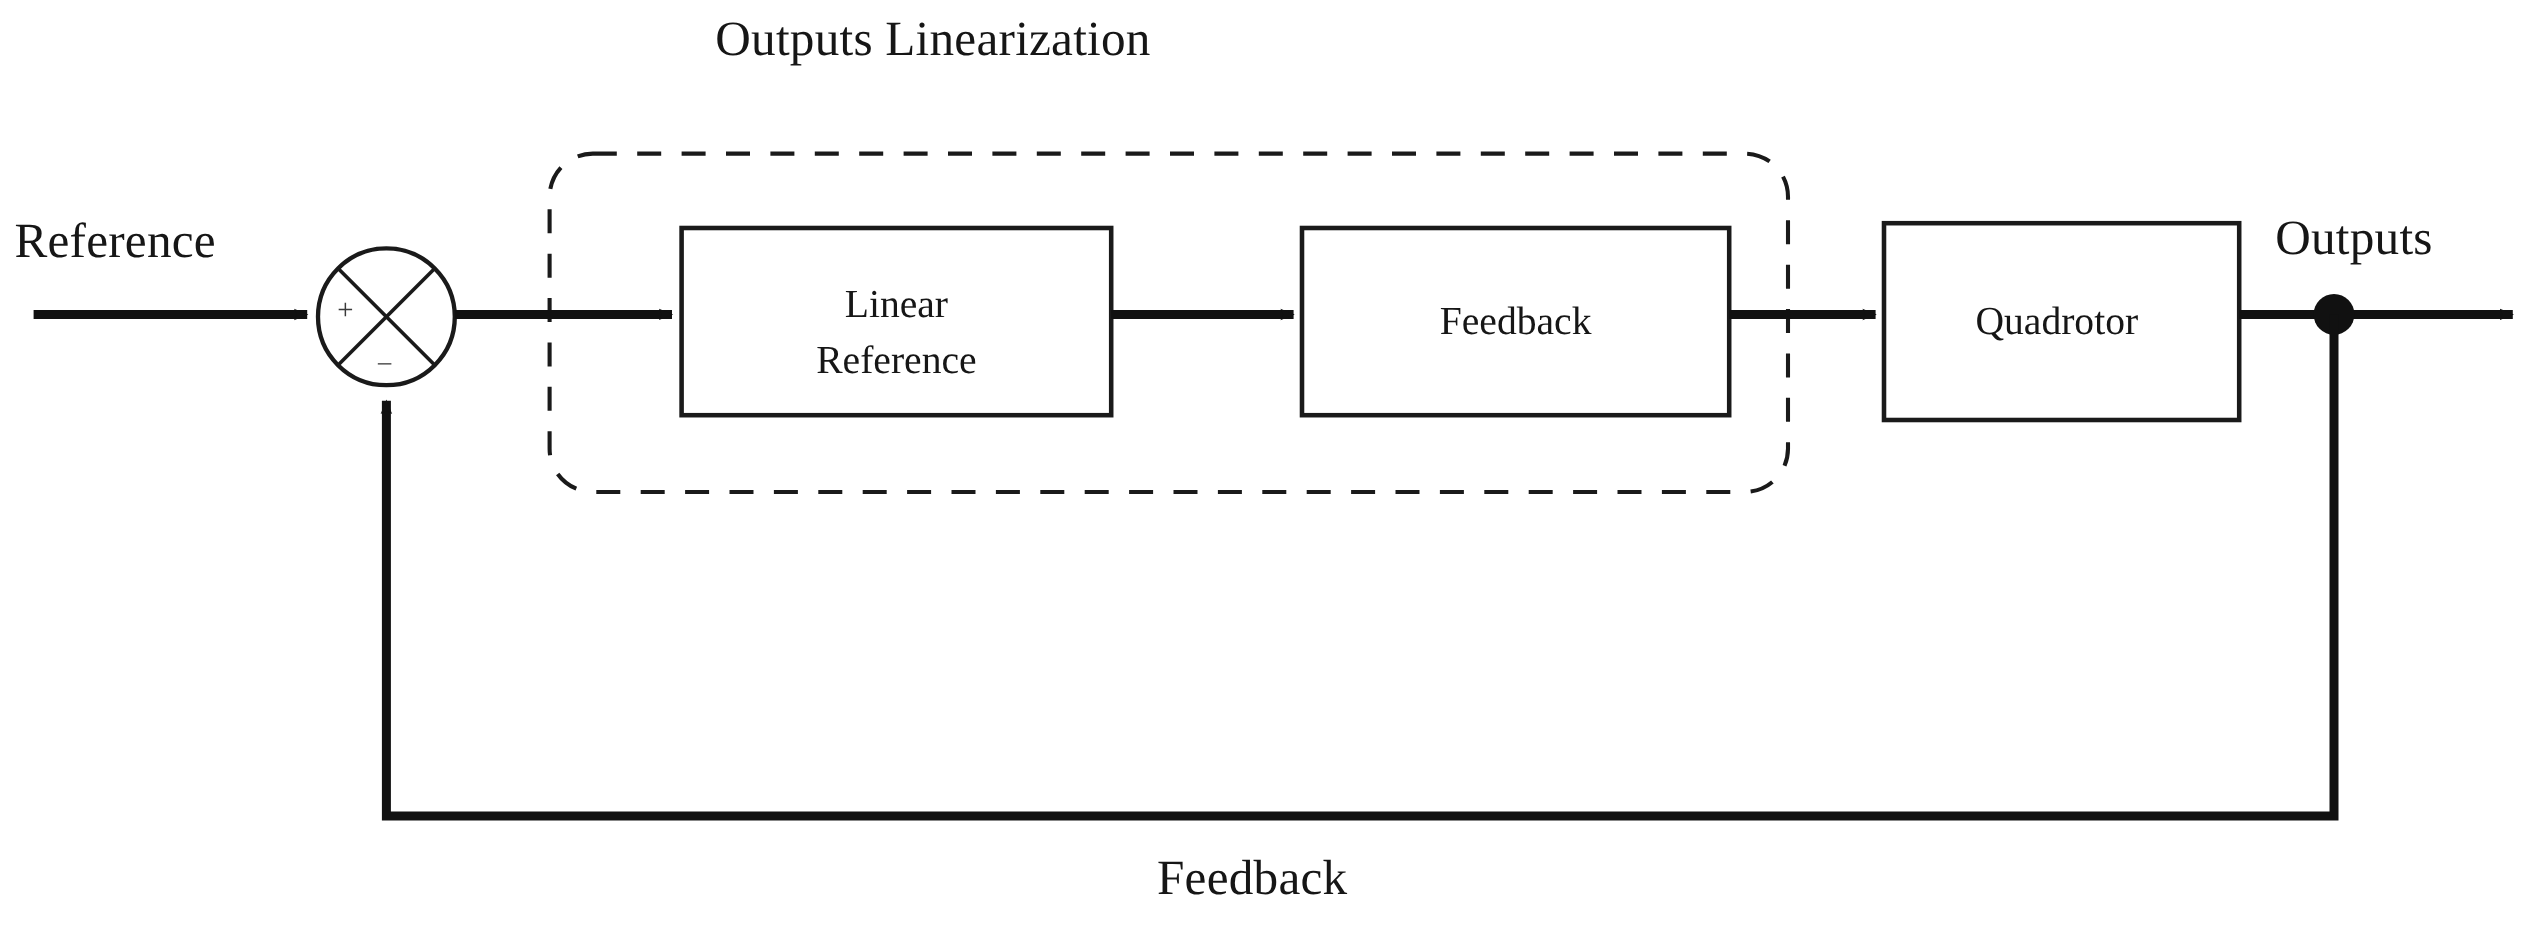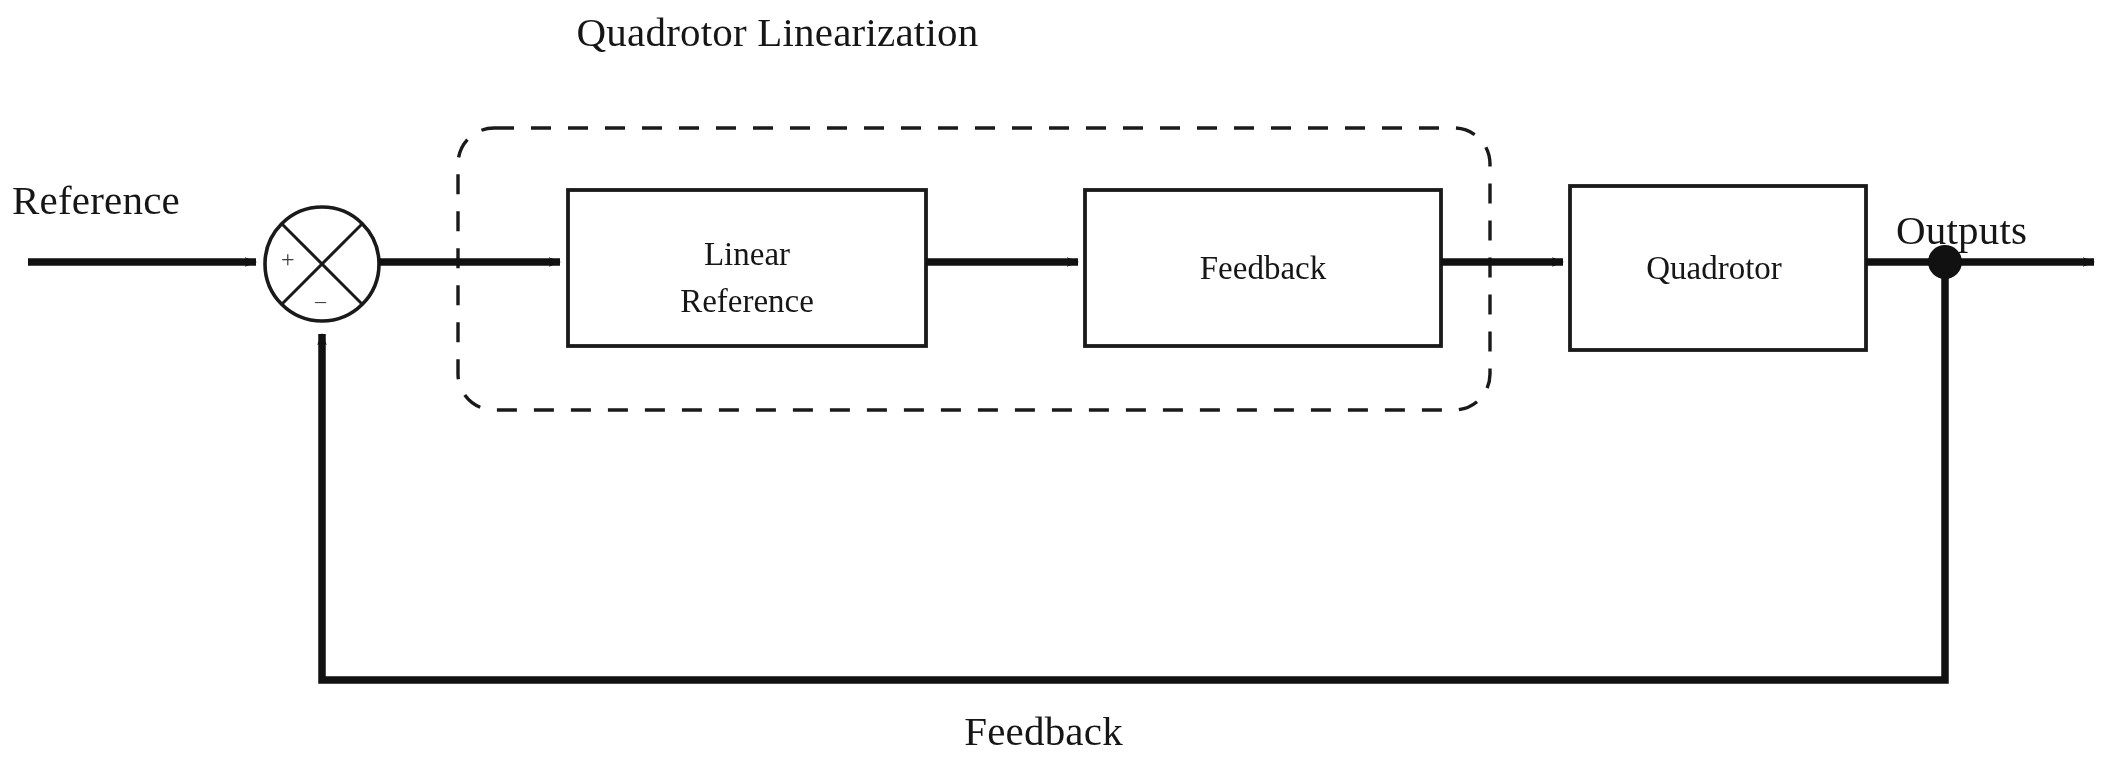--- a/index.html
+++ b/index.html
@@ -43,21 +43,20 @@
     font-size: 41px;
     left: 12px;
     top: 176px;
     letter-spacing: 0.2px;
   }
   .outputs-label {
     font-size: 41px;
     left: 1896px;
     top: 174px;
     letter-spacing: 0.2px;
-    margin-top: 32px;
   }
   .feedback-bottom-label {
     font-size: 41px;
     left: 0;
     top: 707px;
     width: 2087px;
     text-align: center;
     letter-spacing: 0.2px;
   }
   .block-label {
@@ -140,21 +139,21 @@
 
     <line x1="1441" y1="262" x2="1563" y2="262" stroke="#111111" stroke-width="7.5" marker-end="url(#arrowhead-big)"></line>
 
     <line x1="1866" y1="262" x2="2094" y2="262" stroke="#111111" stroke-width="7.5" marker-end="url(#arrowhead-big)"></line>
 
     <circle cx="1945" cy="262" r="17" fill="#111111"></circle>
 
     <path d="M 1945 262 L 1945 680 L 322 680 L 322 334" fill="none" stroke="#111111" stroke-width="7.5" stroke-linejoin="miter" marker-end="url(#arrowhead-big)"></path>
   </svg>
 
-  <div class="txt title-label">Quadrotor Linearization</div>
+  <div class="txt title-label">Outputs Linearization</div>
 
   <div class="txt reference-label">Reference</div>
 
   <div class="txt outputs-label">Outputs</div>
 
   <div class="txt feedback-bottom-label">Feedback</div>
 
   <div class="sum-sign sum-plus">+</div>
   <div class="sum-sign sum-minus">–</div>
 

